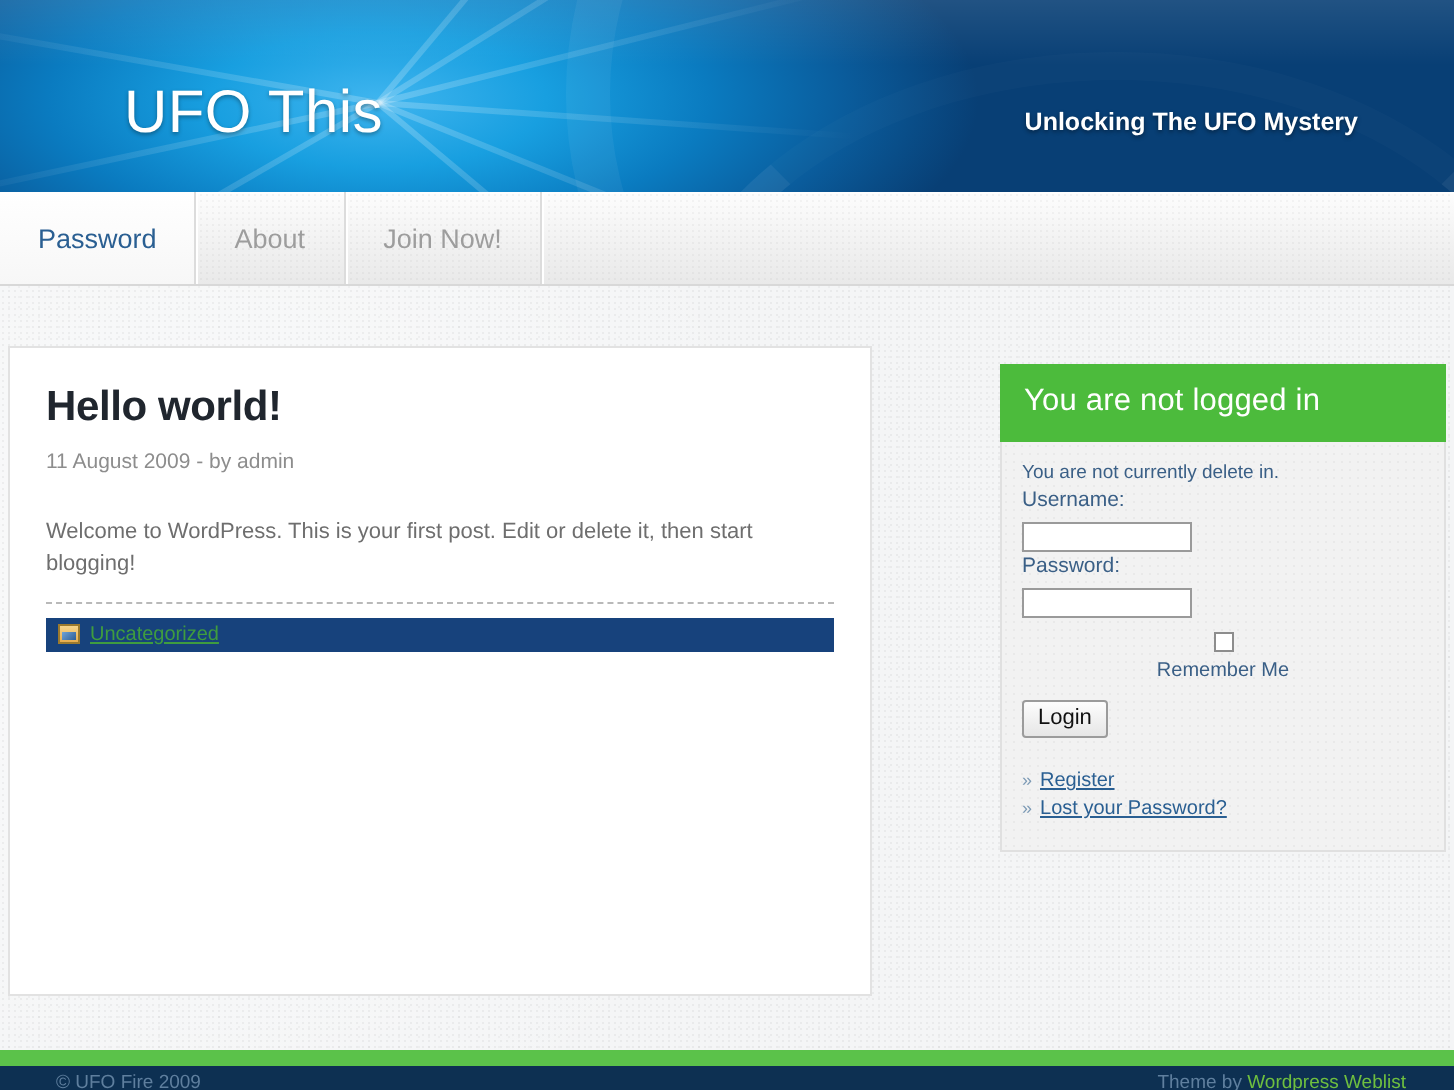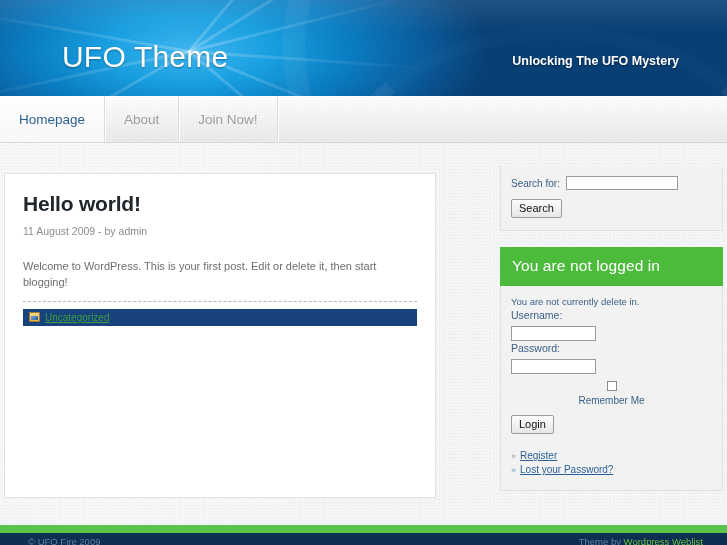--- a/index.html
+++ b/index.html
@@ -364,27 +364,27 @@
     <div class="ray" style="transform:rotate(-32deg)"></div>
     <div class="ray" style="transform:rotate(-14deg)"></div>
     <div class="ray" style="transform:rotate(4deg)"></div>
     <div class="ray" style="transform:rotate(22deg)"></div>
     <div class="ray" style="transform:rotate(40deg)"></div>
     <div class="ray" style="transform:rotate(-50deg)"></div>
     <div class="ray" style="transform:rotate(150deg)"></div>
     <div class="ray" style="transform:rotate(168deg)"></div>
     <div class="ray" style="transform:rotate(-170deg)"></div>
 
-    <div class="site-title">UFO Theme</div>
+    <div class="site-title">UFO This</div>
     <div class="site-tagline">Unlocking The UFO Mystery</div>
   </div>
 
   <div class="navbar">
     <div class="nav-item active">
-      <span>Homepage</span>
+      <span>Password</span>
     </div>
     <div class="nav-item">
       <span>About</span>
     </div>
     <div class="nav-item">
       <span>Join Now!</span>
     </div>
   </div>
 
   <div class="content-wrap">
@@ -398,27 +398,20 @@
         <div class="cat-bar">
           <span class="cat-icon"></span>
           <a class="cat-link" href="#">Uncategorized</a>
         </div>
       </div>
     </div>
 
     <div class="sidebar">
 
       <div class="widget">
-        <div class="widget-body">
-          <div class="search-row">
-            <span class="search-label">Search for:</span>
-            <input class="text-input search-input" type="text" value="" style="">
-          </div>
-          <button class="btn">Search</button>
-        </div>
       </div>
 
       <div class="widget">
         <div class="widget-head">You are not logged in</div>
         <div class="widget-body">
           <div class="login-note">You are not currently delete in.</div>
 
           <div class="field-label">Username:</div>
           <input class="text-input login-input" type="text" value="" style="">
 

